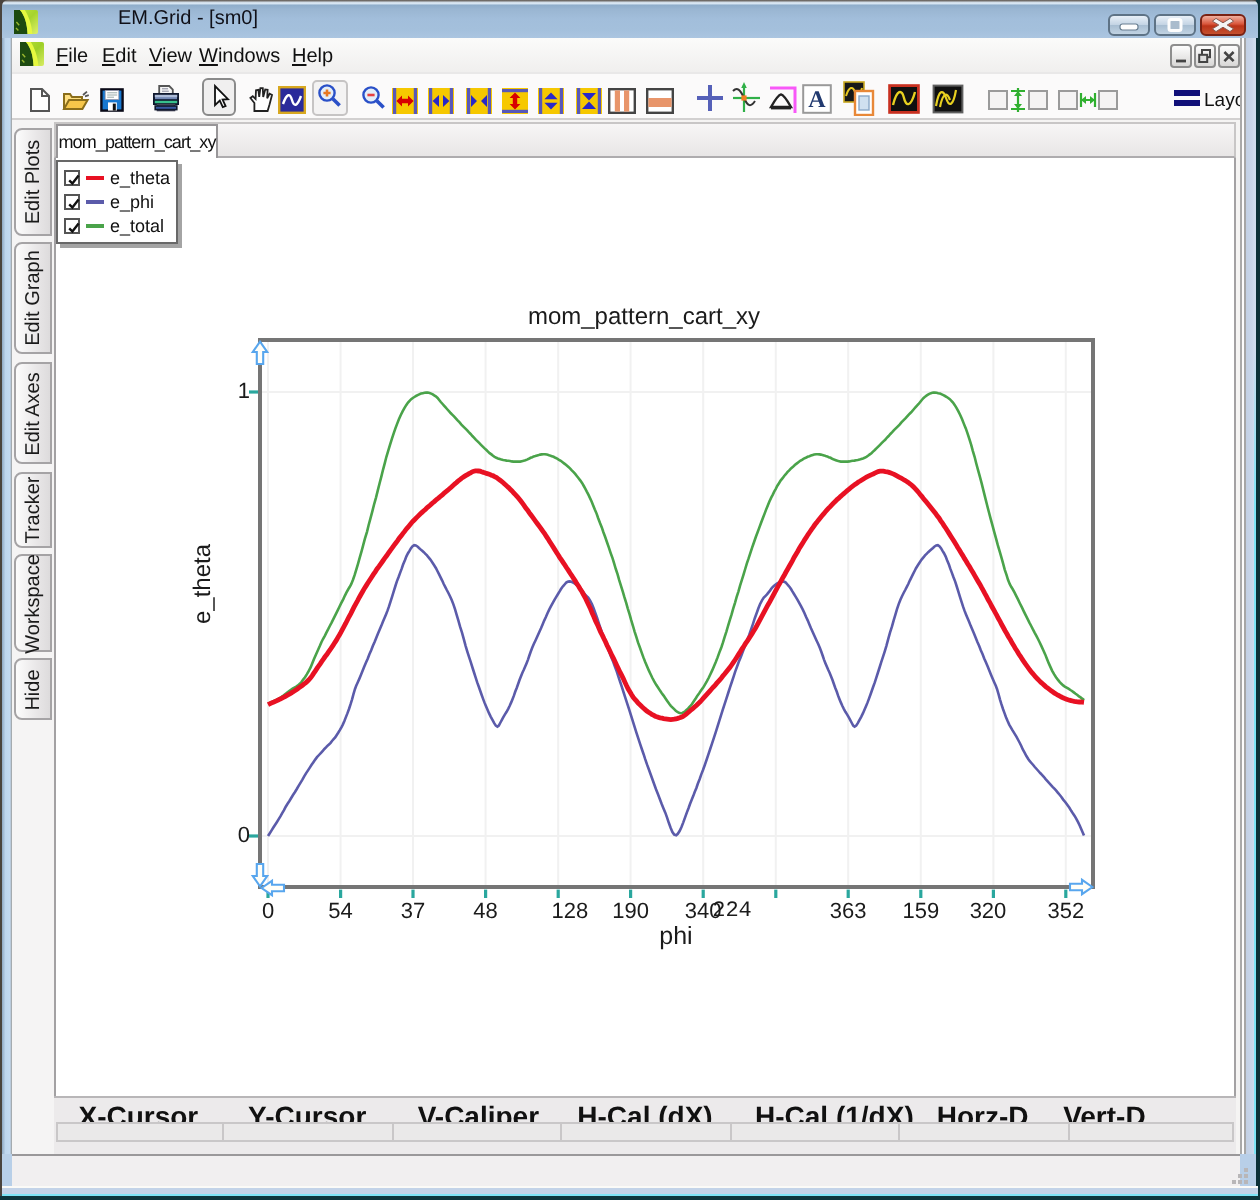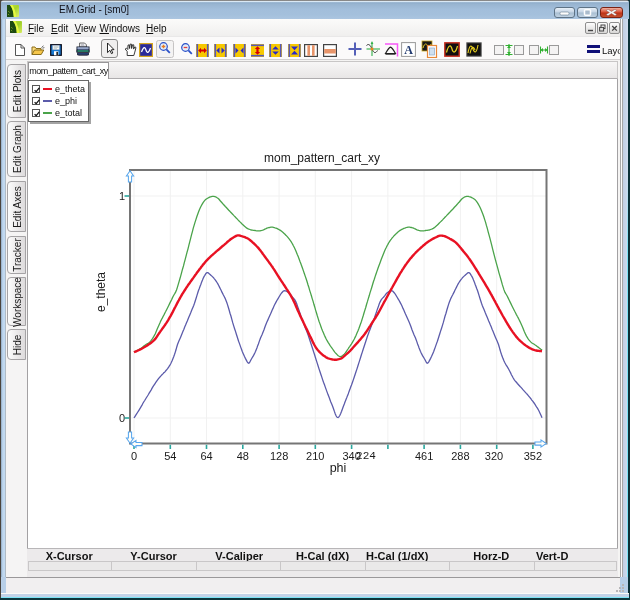--- a/index.html
+++ b/index.html
@@ -56,21 +56,21 @@
 
 #legend { position:absolute; left:28px; top:80px; width:61px; height:42px; background:#fff;
   border:1px solid #686868; box-shadow:2px 2px 0 rgba(90,90,90,.55); }
 .lrow { position:absolute; left:0; width:100%; height:12px; }
 .lcheck { position:absolute; left:3px; top:2px; width:8px; height:8px; background:#fff; border:1px solid #555; }
 .lcheck svg { position:absolute; left:0; top:0; }
 .lline { position:absolute; left:14px; top:5px; width:9px; }
 .ltext { position:absolute; left:26px; top:0px; font-size:9px; color:#111; line-height:12px; }
 
 #stable { position:absolute; left:27px; top:548px; width:591px; height:29px; background:#eceaeb; border-top:1px solid #b8b6b8;}
-.shead { position:absolute; top:2.5px; font-size:11px; font-weight:bold; color:#111; text-align:center; }
+.shead { position:absolute; top:2.5px; font-size:14px; font-weight:bold; color:#111; text-align:center; }
 #statusstrip { position:absolute; left:6px; top:578px; width:614px; height:15px; background:#f1eff0; }
 #botline { position:absolute; left:6px; top:577px; width:614px; height:1px; background:#9a989a; }
 .cyan { position:absolute; background:#7de4f6; }
 svg.ov { position:absolute; left:0; top:0; pointer-events:none; }
 .ticon { position:absolute; top:43px; }
 </style>
 </head>
 <body>
 <div id="frame"></div>
 <div id="fleft"></div>
@@ -312,28 +312,28 @@
 <div id="tabstrip"></div>
 <div id="tab1">mom_pattern_cart_xy</div>
 <div id="panel"></div>
 <div id="ptitle">mom_pattern_cart_xy</div>
 <div id="ylab">e_theta</div>
 <div id="xlab">phi</div>
 <div class="ytick" style="left:111px;top:190px;">1</div>
 <div class="ytick" style="left:111px;top:412px;">0</div>
 <div class="xtick" style="left:119.0px;">0</div>
 <div class="xtick" style="left:155.3px;">54</div>
-<div class="xtick" style="left:191.5px;">64</div>
+<div class="xtick" style="left:191.5px;">37</div>
 <div class="xtick" style="left:227.8px;">48</div>
-<div class="xtick" style="left:264.1px;">128</div>
-<div class="xtick" style="left:300.3px;">210</div>
+<div class="xtick" style="left:264.1px;text-align:right;">128</div>
+<div class="xtick" style="left:300.3px;">190</div>
 <div class="xtick" style="left:336.6px;">340</div>
 <div class="xtick" style="left:351px;font-family:Liberation Mono, monospace;">224</div>
-<div class="xtick" style="left:409.1px;">461</div>
-<div class="xtick" style="left:445.4px;">288</div>
+<div class="xtick" style="left:409.1px;">363</div>
+<div class="xtick" style="left:445.4px;">159</div>
 <div class="xtick" style="left:479px;">320</div>
 <div class="xtick" style="left:517.9px;text-align:center;">352</div>
 
 <svg class="ov" width="630" height="600" style="left:0;top:0">
  <g stroke="#f1f1f1" stroke-width="1">
   <line x1="134.0" y1="170" x2="134.0" y2="443"></line>
       <line x1="170.3" y1="170" x2="170.3" y2="443"></line>
       <line x1="206.5" y1="170" x2="206.5" y2="443"></line>
       <line x1="242.8" y1="170" x2="242.8" y2="443"></line>
       <line x1="279.1" y1="170" x2="279.1" y2="443"></line>
@@ -401,21 +401,21 @@
       </div>
   <div class="lline" style="border-top:2px solid #4aa34a"></div>
   <div class="ltext">e_total</div>
  </div>
 </div>
 <div id="stable"></div>
 <div class="shead" style="left:27.0px;width:84.4px;top:550px;">X-Cursor</div>
 <div class="shead" style="left:111.4px;width:84.4px;top:550px;">Y-Cursor</div>
 <div class="shead" style="left:197px;width:84.4px;top:550px;">V-Caliper</div>
 <div class="shead" style="left:280.3px;width:84.4px;top:550px;">H-Cal (dX)</div>
-<div class="shead" style="left:355px;width:84.4px;top:550px;text-align:center;">H-Cal (1/dX)</div>
+<div class="shead" style="left:375px;width:84.4px;top:550px;text-align:center;">H-Cal (1/dX)</div>
 <div class="shead" style="left:449.1px;width:84.4px;top:550px;">Horz-D</div>
 <div class="shead" style="left:510px;width:84.4px;top:550px;">Vert-D</div>
 <div style="position:absolute;left:28px;top:561px;width:589px;height:10px;background:#eae9e9;border:1px solid #c9c7c8;box-sizing:border-box"></div>
 <div style="position:absolute;left:111.4px;top:561px;width:1px;height:10px;background:#c9c7c8"></div>
 <div style="position:absolute;left:195.9px;top:561px;width:1px;height:10px;background:#c9c7c8"></div>
 <div style="position:absolute;left:280.3px;top:561px;width:1px;height:10px;background:#c9c7c8"></div>
 <div style="position:absolute;left:364.7px;top:561px;width:1px;height:10px;background:#c9c7c8"></div>
 <div style="position:absolute;left:449.1px;top:561px;width:1px;height:10px;background:#c9c7c8"></div>
 <div style="position:absolute;left:533.6px;top:561px;width:1px;height:10px;background:#c9c7c8"></div>
 

